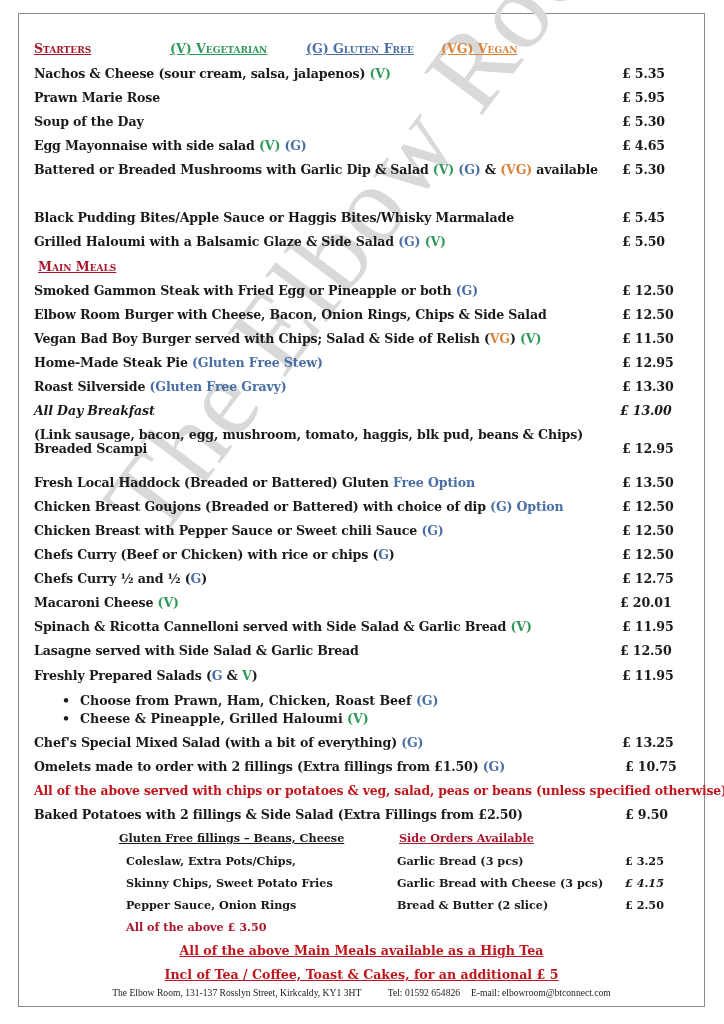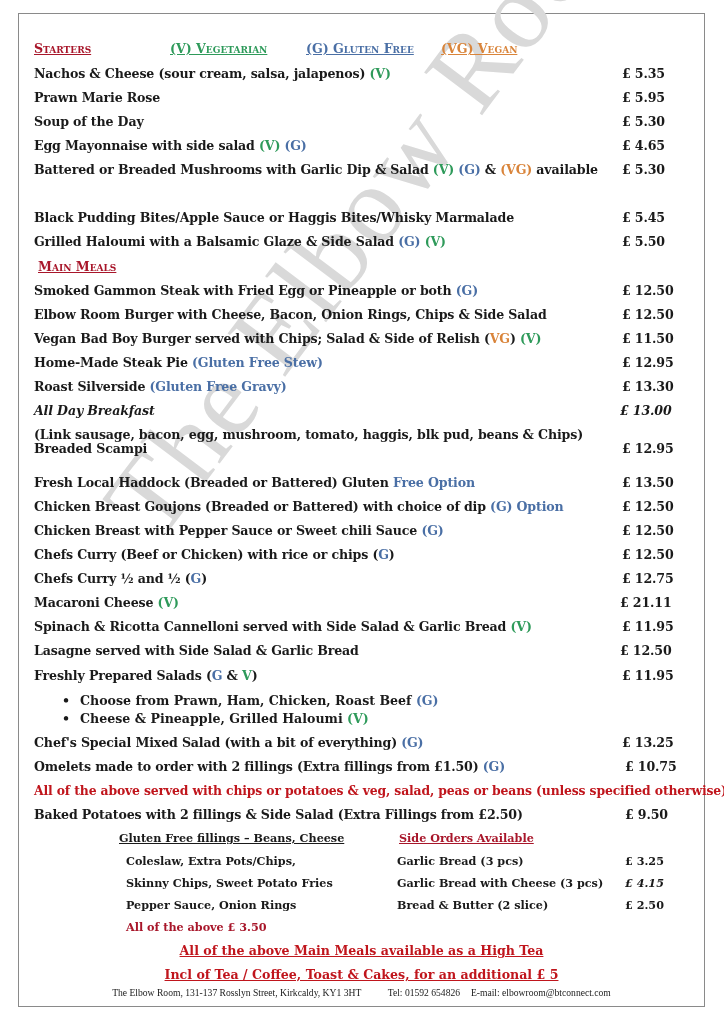--- a/index.html
+++ b/index.html
@@ -112,21 +112,21 @@
     <div class="row" style="top:533px;">
       <span>Chefs Curry (Beef or Chicken) with rice or chips (</span><span class="g">G</span><span>)</span>
       <span class="price">£ 12.50</span>
     </div>
     <div class="row" style="top:557px;">
       <span>Chefs Curry ½ and ½ (</span><span class="g">G</span><span>)</span>
       <span class="price">£ 12.75</span>
     </div>
     <div class="row" style="top:581px;">
       <span>Macaroni Cheese </span><span class="v">(V)</span>
-      <span class="price" style="left:586px;">£ 21.11</span>
+      <span class="price" style="left:586px;">£ 20.01</span>
     </div>
     <div class="row" style="top:605px;">
       <span>Spinach &amp; Ricotta Cannelloni served with Side Salad &amp; Garlic Bread  </span><span class="v">(V)</span>
       <span class="price">£ 11.95</span>
     </div>
     <div class="row" style="top:629px;">
       <span>Lasagne served with Side Salad &amp; Garlic Bread</span>
       <span class="price" style="left:586px;">£ 12.50</span>
     </div>
     <div class="row" style="top:654px;">

